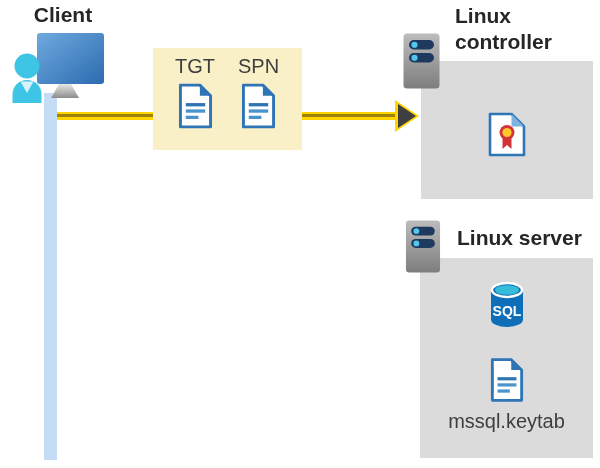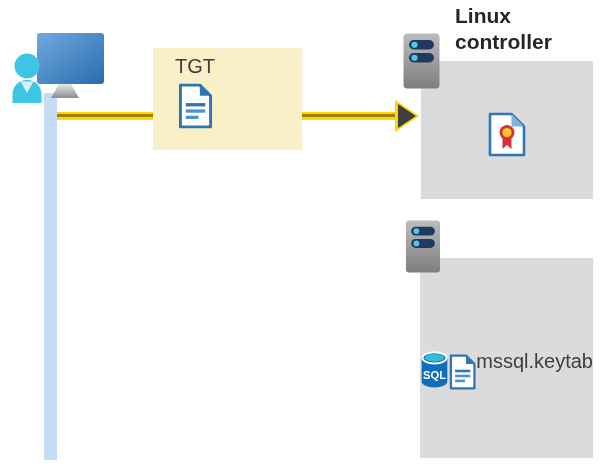--- a/index.html
+++ b/index.html
@@ -40,39 +40,40 @@
     display:flex;justify-content:flex-start;padding-left:22px;gap:23px;box-sizing:border-box;
   }
   .ticket-col{display:flex;flex-direction:column;align-items:center;padding-top:7px;}
   .ticket-col .small-label{margin-bottom:5px;line-height:22px;}
   .doc-icon{width:35px;height:48px;display:block;}
 
   
   .gray-box{background:#DBDBDB;z-index:1;}
   #dc-box{left:421px;top:61px;width:172px;height:138px;display:flex;justify-content:center;}
   #dc-box .cert{margin-top:51px;}
-  #linux-box{left:420px;top:258px;width:173px;height:200px;display:flex;align-items:center;}
+  #linux-box{left:420px;top:258px;width:173px;height:200px;display:flex;flex-direction:column;align-items:center;}
 
   
   .server-icon{width:37px;height:56px;z-index:4;}
   #dc-server{left:403px;top:33px;}
   #linux-server-icon{left:405px;top:220px;width:36px;height:53px;}
 
   #dc-title{left:455px;top:3px;width:132px;}
   #linux-title{left:457px;top:225px;white-space:nowrap;}
 
   #sql-icon{width:36px;height:47px;margin-top:23px;}
   #keytab-doc{width:34px;height:50px;margin-top:27px;}
   #keytab-label{margin-top:5px;line-height:22px;}
 </style>
 </head>
 <body>
 
 <div id="canvas">
 
+  <div id="client-label" class="abs title">Client</div>
 
   <svg id="client-icon" class="abs" viewBox="0 0 96 72">
     <defs>
       <linearGradient id="monGrad" x1="0" y1="0" x2="1" y2="1">
         <stop offset="0" stop-color="#6FA9DE"></stop>
           <stop offset="1" stop-color="#2B6CB0"></stop>
       </linearGradient>
       <linearGradient id="standGrad" x1="0" y1="0" x2="0" y2="1">
         <stop offset="0" stop-color="#E8E8E8"></stop>
           <stop offset="1" stop-color="#8C8C8C"></stop>
@@ -99,20 +100,30 @@
     <div class="ticket-col">
       <div class="small-label">TGT</div>
       <svg class="doc-icon" viewBox="0 0 36 48">
         <path d="M2.5 2.5 H22.5 L33.5 13.5 V45.5 H2.5 Z" fill="#ffffff" stroke="#2E75B6" stroke-width="3" stroke-linejoin="round"></path>
         <path d="M22.5 2.5 V13.5 H33.5 Z" fill="#2E75B6"></path>
         <rect x="8" y="21" width="20" height="3.4" fill="#2E75B6"></rect>
         <rect x="8" y="27.5" width="20" height="3.4" fill="#4A94CC"></rect>
         <rect x="8" y="34" width="13" height="3.4" fill="#4A94CC"></rect>
       </svg>
     </div>
+    <div class="ticket-col">
+      <div class="small-label">SPN</div>
+      <svg class="doc-icon" viewBox="0 0 36 48">
+        <path d="M2.5 2.5 H22.5 L33.5 13.5 V45.5 H2.5 Z" fill="#ffffff" stroke="#2E75B6" stroke-width="3" stroke-linejoin="round"></path>
+        <path d="M22.5 2.5 V13.5 H33.5 Z" fill="#2E75B6"></path>
+        <rect x="8" y="21" width="20" height="3.4" fill="#2E75B6"></rect>
+        <rect x="8" y="27.5" width="20" height="3.4" fill="#4A94CC"></rect>
+        <rect x="8" y="34" width="13" height="3.4" fill="#4A94CC"></rect>
+      </svg>
+    </div>
   </div>
 
   <div id="dc-title" class="abs title">Linux controller</div>
 
   <svg id="dc-server" class="abs server-icon" viewBox="0 0 37 56">
     <defs>
       <linearGradient id="srvA" x1="0" y1="0" x2="0" y2="1">
         <stop offset="0" stop-color="#BCBCBC"></stop>
           <stop offset="1" stop-color="#7E7E7E"></stop>
       </linearGradient>
@@ -127,20 +138,21 @@
   <div id="dc-box" class="abs gray-box">
     <svg class="cert" width="38" height="45" viewBox="0 0 38 45">
       <path d="M2 2 H23.5 L36 14.5 V43 H2 Z" fill="#ffffff" stroke="#2E75B6" stroke-width="2.6" stroke-linejoin="round"></path>
       <path d="M23.5 2 V14.5 H36 Z" fill="#7EB3E0"></path>
       <circle cx="19" cy="20.5" r="7.5" fill="#D13438"></circle>
       <circle cx="19" cy="20.5" r="4.6" fill="#FFC72C"></circle>
       <path d="M14.5 25.5 L14.5 37 L19 33 L23.5 37 L23.5 25.5 Z" fill="#D13438"></path>
     </svg>
   </div>
 
+  <div id="linux-title" class="abs title">Linux server</div>
 
   <svg id="linux-server-icon" class="abs server-icon" viewBox="0 0 37 56">
     <defs>
       <linearGradient id="srvB" x1="0" y1="0" x2="0" y2="1">
         <stop offset="0" stop-color="#BCBCBC"></stop>
           <stop offset="1" stop-color="#7E7E7E"></stop>
       </linearGradient>
     </defs>
     <rect x="0.5" y="0.5" width="36" height="55" rx="3.5" fill="url(#srvB)"></rect>
     <rect x="6" y="7" width="25" height="9.5" rx="4.75" fill="#1E3A5F"></rect>

